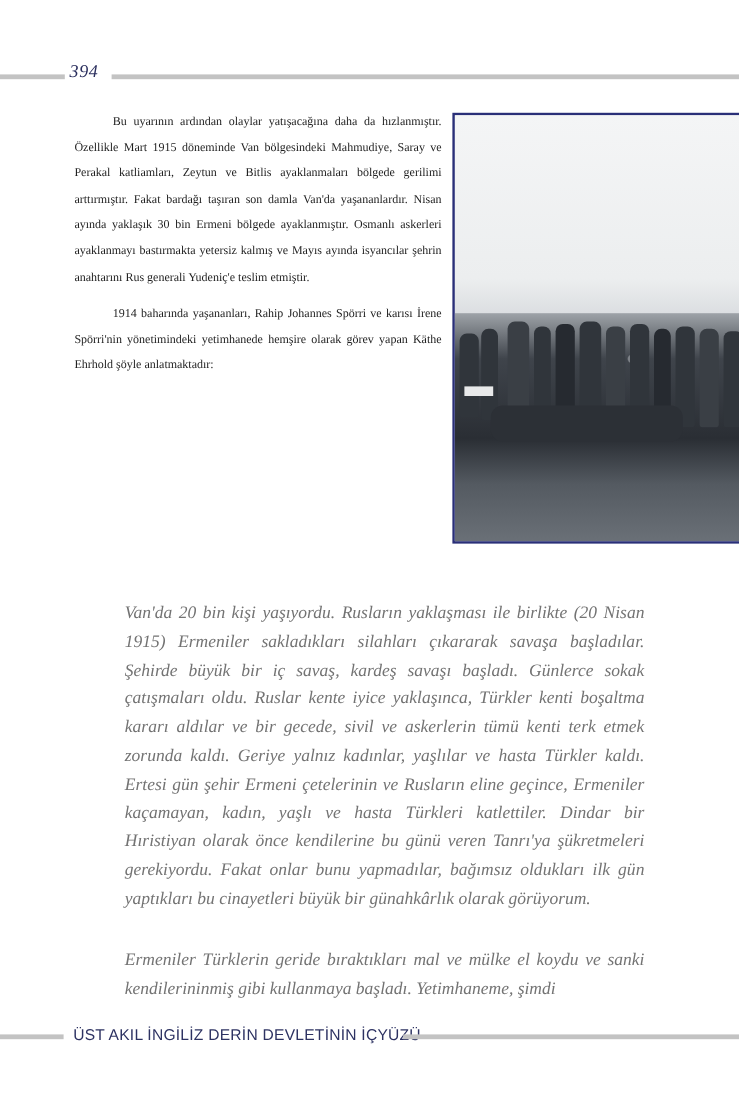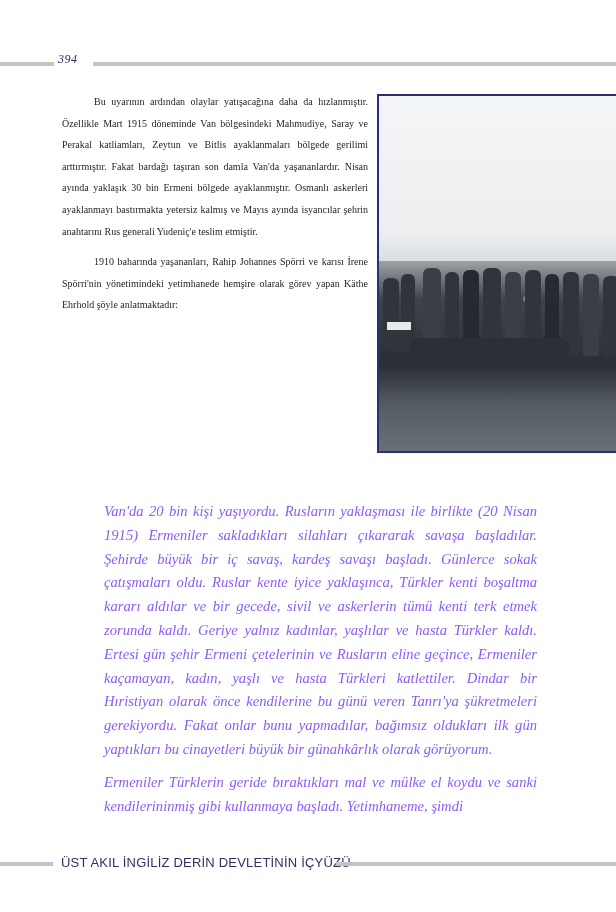--- a/index.html
+++ b/index.html
@@ -6,21 +6,21 @@
   body {
     width:616px; height:912px; position:relative; overflow:hidden;
     background:#ffffff;
     font-family:"DejaVu Serif", "Liberation Serif", serif;
     color:#222222;
   }
   .rule { position:absolute; height:4px; background:#c3c3c3; }
   #hdr-rule-left { left:0; top:62px; width:54px; }
   #hdr-rule-right { left:93px; top:62px; width:523px; }
   #page-num {
-    position:absolute; left:58px; top:52px; font-size:12px; font-style:italic;
+    position:absolute; left:58px; top:52px; font-size:15px; font-style:italic;
     color:#2b2f5e; font-family:"Liberation Serif", serif; letter-spacing:0.5px;
   }
   #body-text {
     position:absolute; left:62px; top:91px; width:306px;
     font-family:"Liberation Serif", serif; font-size:10px; line-height:21.6px;
     text-align:justify; color:#1e1e1e;
   }
   #body-text p { margin:0; text-indent:32px; }
   #body-text p + p { margin-top:9px; }
   #photo {
@@ -35,41 +35,41 @@
       radial-gradient(circle at 20% 30%, #8c9096 0 3px, transparent 4px),
       radial-gradient(circle at 60% 20%, #7d8187 0 3px, transparent 4px),
       linear-gradient(#9ea3a8, #3f444b 20%, #2a2e34 55%, #545a61 75%, #6a7077);
   }
   #photo .troops { position:absolute; left:0; top:172px; right:0; height:120px; }
   #photo .soldier { position:absolute; background:#30353b; border-radius:6px 6px 2px 2px; }
   #photo .sign { position:absolute; left:8px; top:226px; width:24px; height:8px; background:#e8e9ea; }
   #quote {
     position:absolute; left:104px; top:500px; width:433px;
     font-family:"Liberation Serif", serif; font-style:italic; font-size:14.6px;
-    line-height:23.8px; text-align:justify; color:#8b5cf6;
+    line-height:23.8px; text-align:justify; color:#737373;
   }
   #quote p { margin:0; }
-  #quote p + p { margin-top:9px; }
+  #quote p + p { margin-top:27px; }
   #ftr-rule-left { left:0; top:862px; width:53px; }
   #ftr-rule-right { left:336px; top:862px; width:280px; }
   #footer-title {
     position:absolute; left:61px; top:855px; font-size:13px;
     font-family:"Liberation Sans", sans-serif; color:#2d3262; letter-spacing:0.2px;
   }
 </style>
 </head>
 <body>
 
 <div class="rule" id="hdr-rule-left"></div>
 <div id="page-num">394</div>
 <div class="rule" id="hdr-rule-right"></div>
 
 <div id="body-text">
   <p>Bu uyarının ardından olaylar yatışacağına daha da hızlanmıştır. Özellikle Mart 1915 döneminde Van bölgesindeki Mahmudiye, Saray ve Perakal katliamları, Zeytun ve Bitlis ayaklanmaları bölgede gerilimi arttırmıştır. Fakat bardağı taşıran son damla Van'da yaşananlardır. Nisan ayında yaklaşık 30 bin Ermeni bölgede ayaklanmıştır. Osmanlı askerleri ayaklanmayı bastırmakta yetersiz kalmış ve Mayıs ayında isyancılar şehrin anahtarını Rus generali Yudeniç'e teslim etmiştir.</p>
-  <p>1910 baharında yaşananları, Rahip Johannes Spörri ve karısı İrene Spörri'nin yönetimindeki yetimhanede hemşire olarak görev yapan Käthe Ehrhold şöyle anlatmaktadır:</p>
+  <p>1914 baharında yaşananları, Rahip Johannes Spörri ve karısı İrene Spörri'nin yönetimindeki yetimhanede hemşire olarak görev yapan Käthe Ehrhold şöyle anlatmaktadır:</p>
 </div>
 
 <div id="photo">
   <div class="sky"></div>
   <div class="ground"></div>
   <div class="troops">
     <div class="soldier" style="left:4px;top:10px;width:16px;height:70px;"></div>
     <div class="soldier" style="left:22px;top:6px;width:14px;height:76px;"></div>
     <div class="soldier" style="left:44px;top:0px;width:18px;height:86px;background:#3a3f45;"></div>
     <div class="soldier" style="left:66px;top:4px;width:14px;height:80px;"></div>

